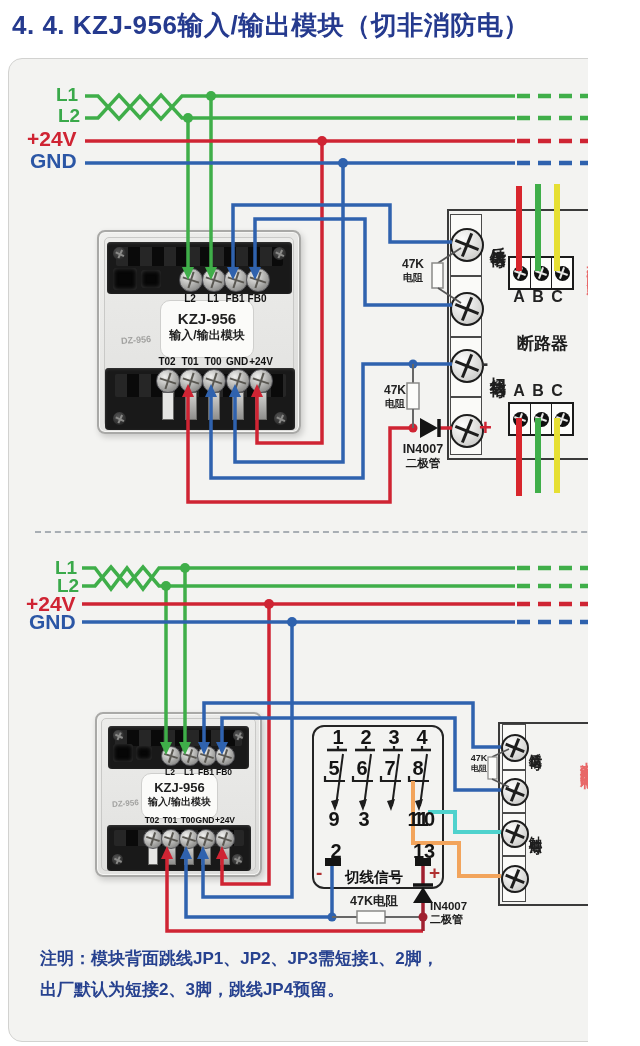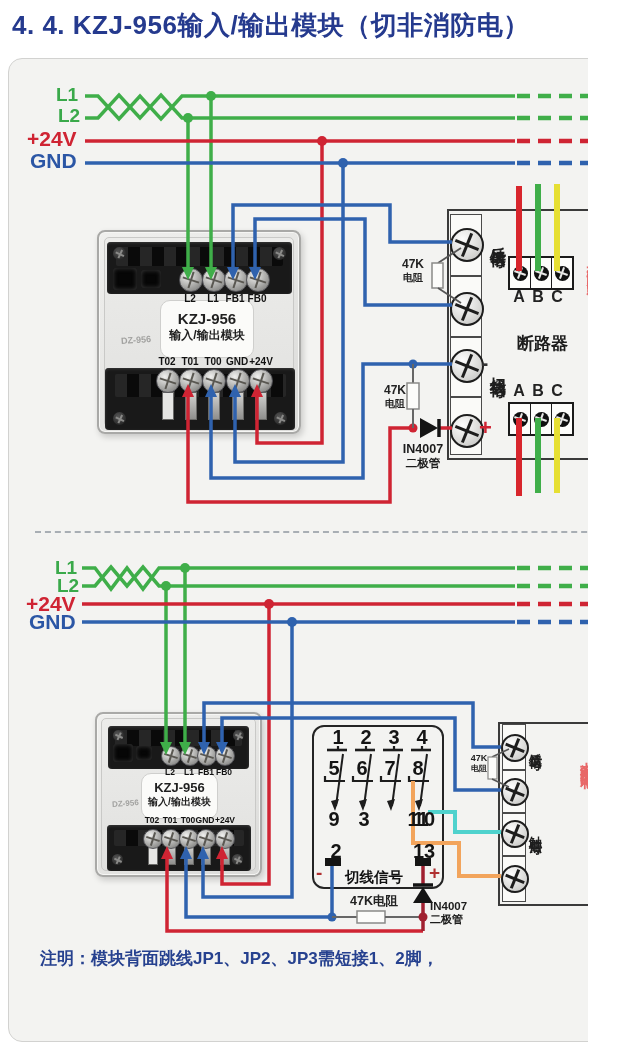--- a/index.html
+++ b/index.html
@@ -256,20 +256,21 @@
   <div class="lbl" style="left:466px;top:753px;width:26px;text-align:center;color:#222;font-weight:600;z-index:8;">
     <div style="font-size:9px;">47K</div>
     <div style="font-size:8px;font-weight:700;">电阻</div>
   </div>
   <div class="vtxt" style="left:526px;top:742px;font-size:13px;">反馈信号</div>
   <div class="vtxt" style="left:526px;top:826px;font-size:13px;">触点信号</div>
   <div class="vtxt boxname" style="left:577px;top:748px;font-size:17px;letter-spacing:2px;">非消防电配电箱</div>
 
   <div class="note">
     <div>注明：模块背面跳线JP1、JP2、JP3需短接1、2脚，</div>
+    <div>出厂默认为短接2、3脚，跳线JP4预留。</div>
   </div>
 
   <svg class="wires" width="640" height="1046" viewBox="0 0 640 1046">
 
     <g stroke="#3fae49" stroke-width="3.5" fill="none">
       <polyline points="85,96 98,96 119,119 140,96 161,119 182,96 515,96"></polyline>
       <polyline points="85,118 98,118 119,95 140,118 161,95 182,118 515,118"></polyline>
       <line x1="188" y1="118" x2="188" y2="270"></line>
       <line x1="211" y1="96" x2="211" y2="270"></line>
       <line x1="517" y1="96" x2="631" y2="96" stroke-width="4.5" stroke-dasharray="13 8"></line>

